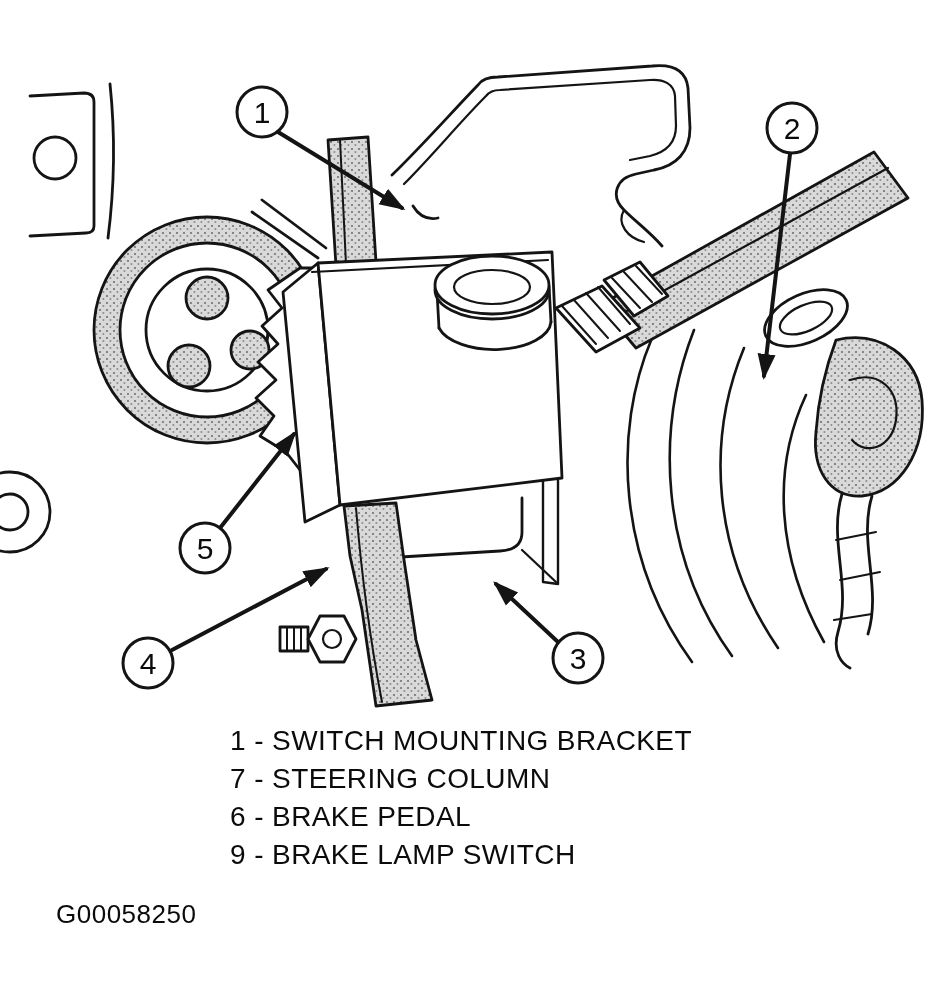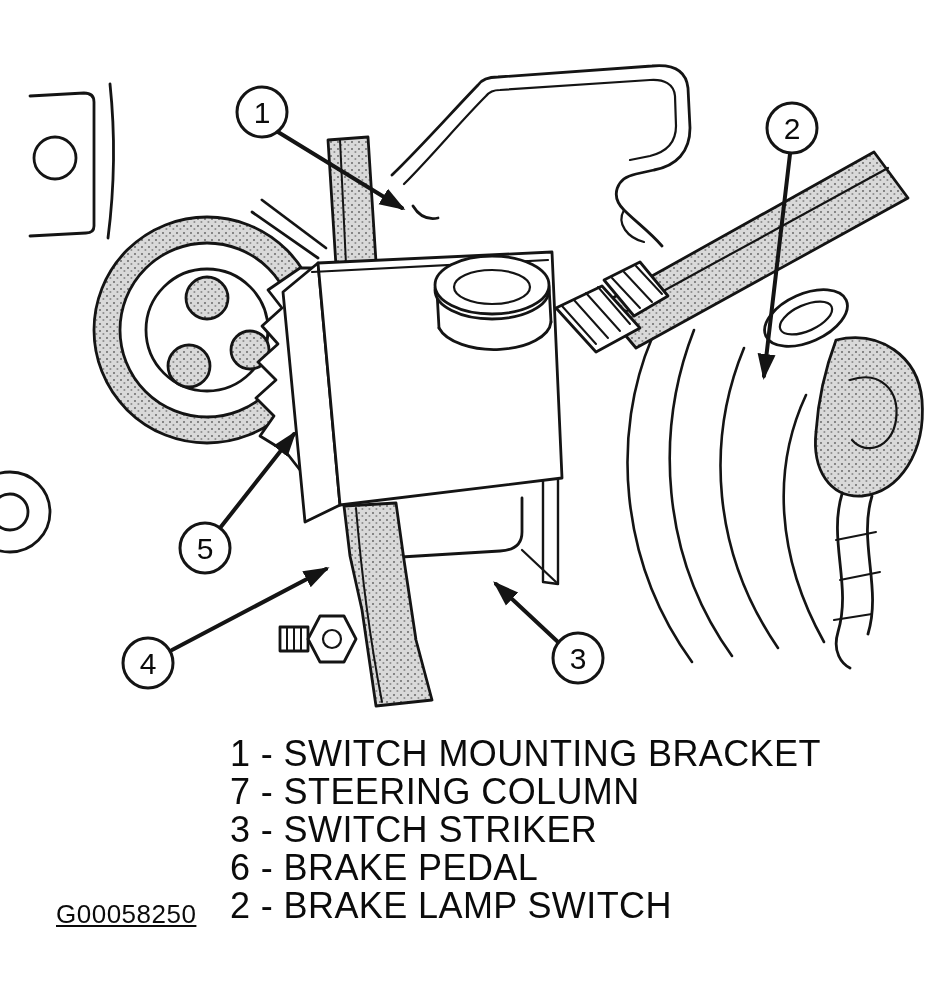--- a/index.html
+++ b/index.html
@@ -6,27 +6,27 @@
   .canvas{
     position:relative;
     width:942px;height:1007px;
     background:#ffffff;
     font-family:"Liberation Sans", sans-serif;
     overflow:hidden;
   }
   .diagram-svg{position:absolute;left:0;top:0;}
   .legend{
     position:absolute;left:230px;top:722px;
-    font-size:36px;line-height:38px;color:#0b0b0b;
-    letter-spacing:0.4px;white-space:nowrap;margin-top:13px;
+    font-size:28px;line-height:38px;color:#0b0b0b;
+    letter-spacing:0.4px;white-space:nowrap;
   }
   .legend .legend-line{height:38px;}
   .figure-id{
     position:absolute;left:56px;top:899px;
-    font-size:26px;color:#0b0b0b;letter-spacing:0.5px;text-decoration:underline;
+    font-size:26px;color:#0b0b0b;letter-spacing:0.5px;
   }
   svg text.callout-num{
     font-family:"Liberation Sans", sans-serif;
     font-size:30px;fill:#0b0b0b;
   }
 </style>
 </head>
 <body>
 
 <div class="canvas">
@@ -166,20 +166,19 @@
       <text class="callout-num" x="792" y="139" text-anchor="middle">2</text>
       <text class="callout-num" x="578" y="669" text-anchor="middle">3</text>
       <text class="callout-num" x="148" y="674" text-anchor="middle">4</text>
       <text class="callout-num" x="205" y="559" text-anchor="middle">5</text>
     </g>
   </svg>
 
   <div class="legend">
     <div class="legend-line">1 - SWITCH MOUNTING BRACKET</div>
     <div class="legend-line">7 - STEERING COLUMN</div>
-    <div class="legend-line">3 - SWITCH STRIKER</div>
     <div class="legend-line">6 - BRAKE PEDAL</div>
-    <div class="legend-line">2 - BRAKE LAMP SWITCH</div>
+    <div class="legend-line">9 - BRAKE LAMP SWITCH</div>
   </div>
 
   <div class="figure-id">G00058250</div>
 
 </div>
 
 </body></html>

